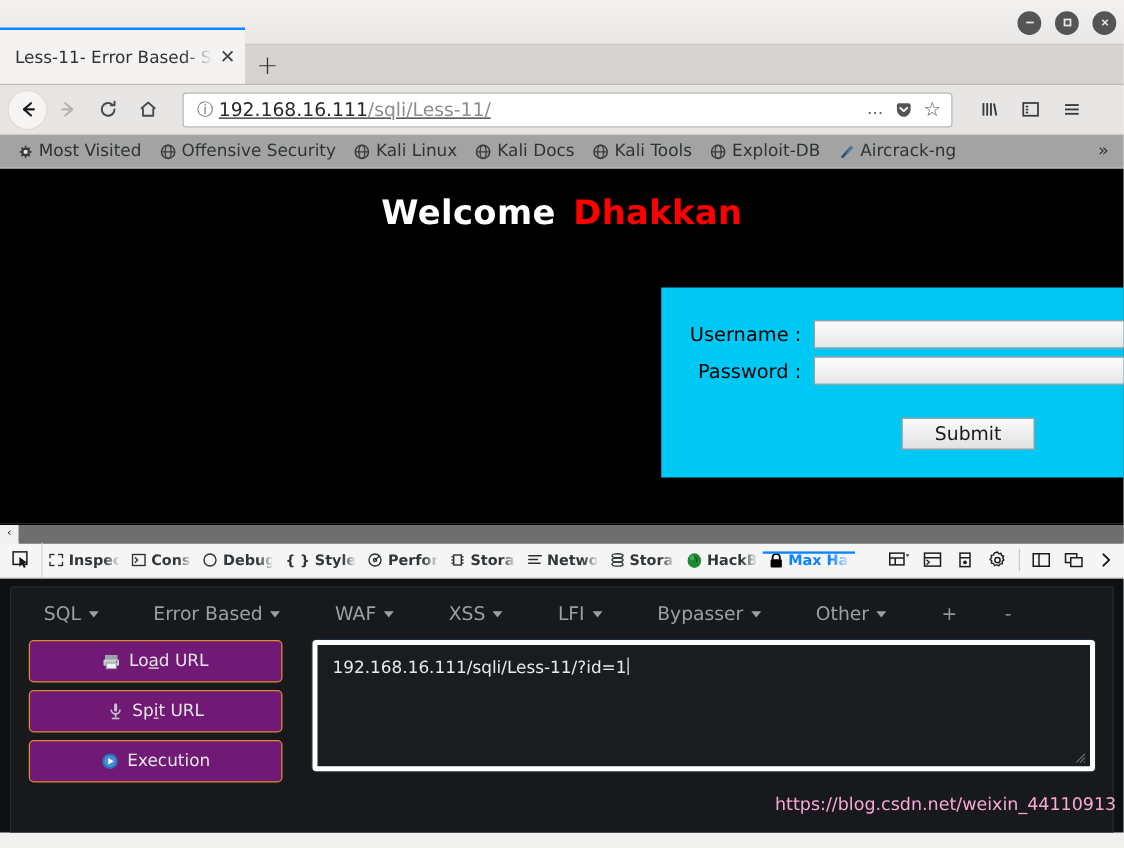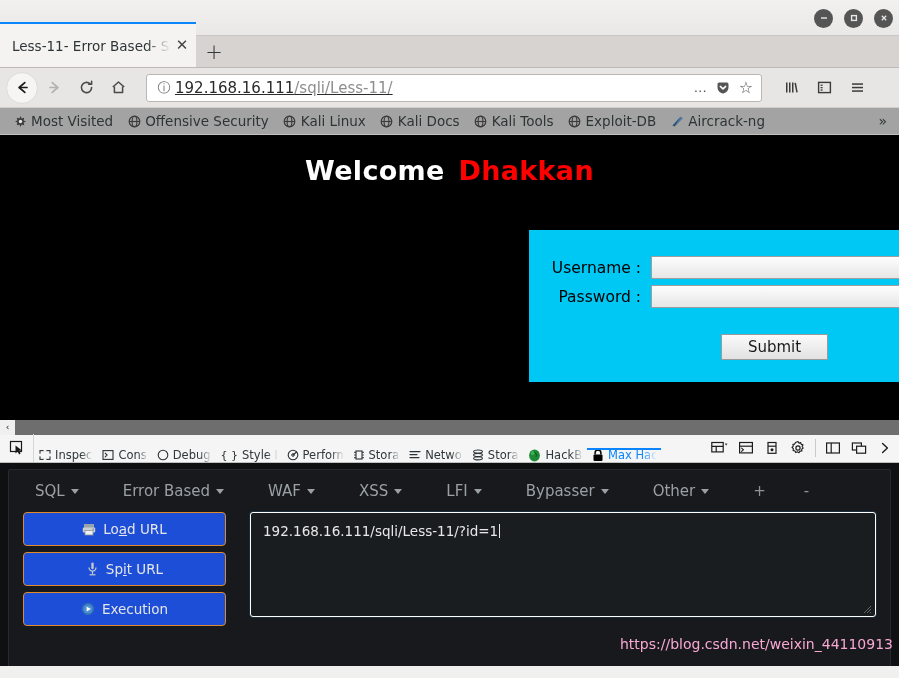--- a/index.html
+++ b/index.html
@@ -175,21 +175,21 @@
     display: flex; align-items: stretch;
     border-bottom: 1px solid #c0c0c0;
     overflow: hidden;
   }
   .dt-picker {
     width: 34px; flex: none;
     display:flex; align-items:center; justify-content:center;
     border-right: 1px solid #d6d6d6;
     color: #1a1a1a;
   }
-  .dt-tabs { display: flex; align-items: flex-end; flex: 1; overflow: hidden; min-width:0; }
+  .dt-tabs { display: flex; align-items: center; flex: 1; overflow: hidden; min-width:0;font-weight:bold; }
   .dt-tab {
     display: flex; align-items: center; gap: 4px;
     padding: 0 5px; font-size: 11.5px; color: #30373b;
     white-space: nowrap; position: relative;
     max-width: 66px; overflow: hidden; flex: none;
   }
   .dt-tab .dt-label {
     overflow: hidden;
     -webkit-mask-image: linear-gradient(to right,#000 70%,rgba(0,0,0,.08) 100%);
             mask-image: linear-gradient(to right,#000 70%,rgba(0,0,0,.08) 100%);
@@ -235,32 +235,32 @@
     border-left: 4px solid transparent; border-right: 4px solid transparent;
     border-top: 5px solid #9aa0a6;
   }
   .hb-menu .plus, .hb-menu .minus { margin-right: 26px; color:#8d9499; }
   .hb-menu .brand { margin-left: 92px; color: #c3c8cc; }
 
   .hb-body { display: flex; padding: 0 14px 0 14px; }
   .hb-buttons { width: 203px; flex: none; }
   .hb-btn {
     height: 34px; margin-bottom: 6px;
-    background: #1d4ed8; border: 1px solid #e08a2e;
+    background: #701a75; border: 1px solid #e08a2e;
     border-radius: 4px;
     display: flex; align-items: center; justify-content: center; gap: 7px;
     color: #e6e6e6; font-size: 13.5px;
   }
   .hb-btn .bico { display:flex; align-items:center; }
   .hb-btn u { text-decoration: underline; }
   .hb-editor {
     flex: 1; margin-left: 24px; position: relative;
     height: 105px;
     background: #1a1d20;
-    border: 1px solid #ffffff;
+    border: 4px solid #ffffff;
     border-radius: 3px;
     box-shadow: 0 0 0 1px rgba(38,106,150,.25);
   }
   .hb-url {
     padding: 10px 0 0 12px;
     font-size: 13.5px; color: #e8e8e8;
     white-space: nowrap; font-family: "DejaVu Sans", "Liberation Sans", sans-serif;
   }
   .caret-bar {
     display: inline-block; width: 1px; height: 14px;

